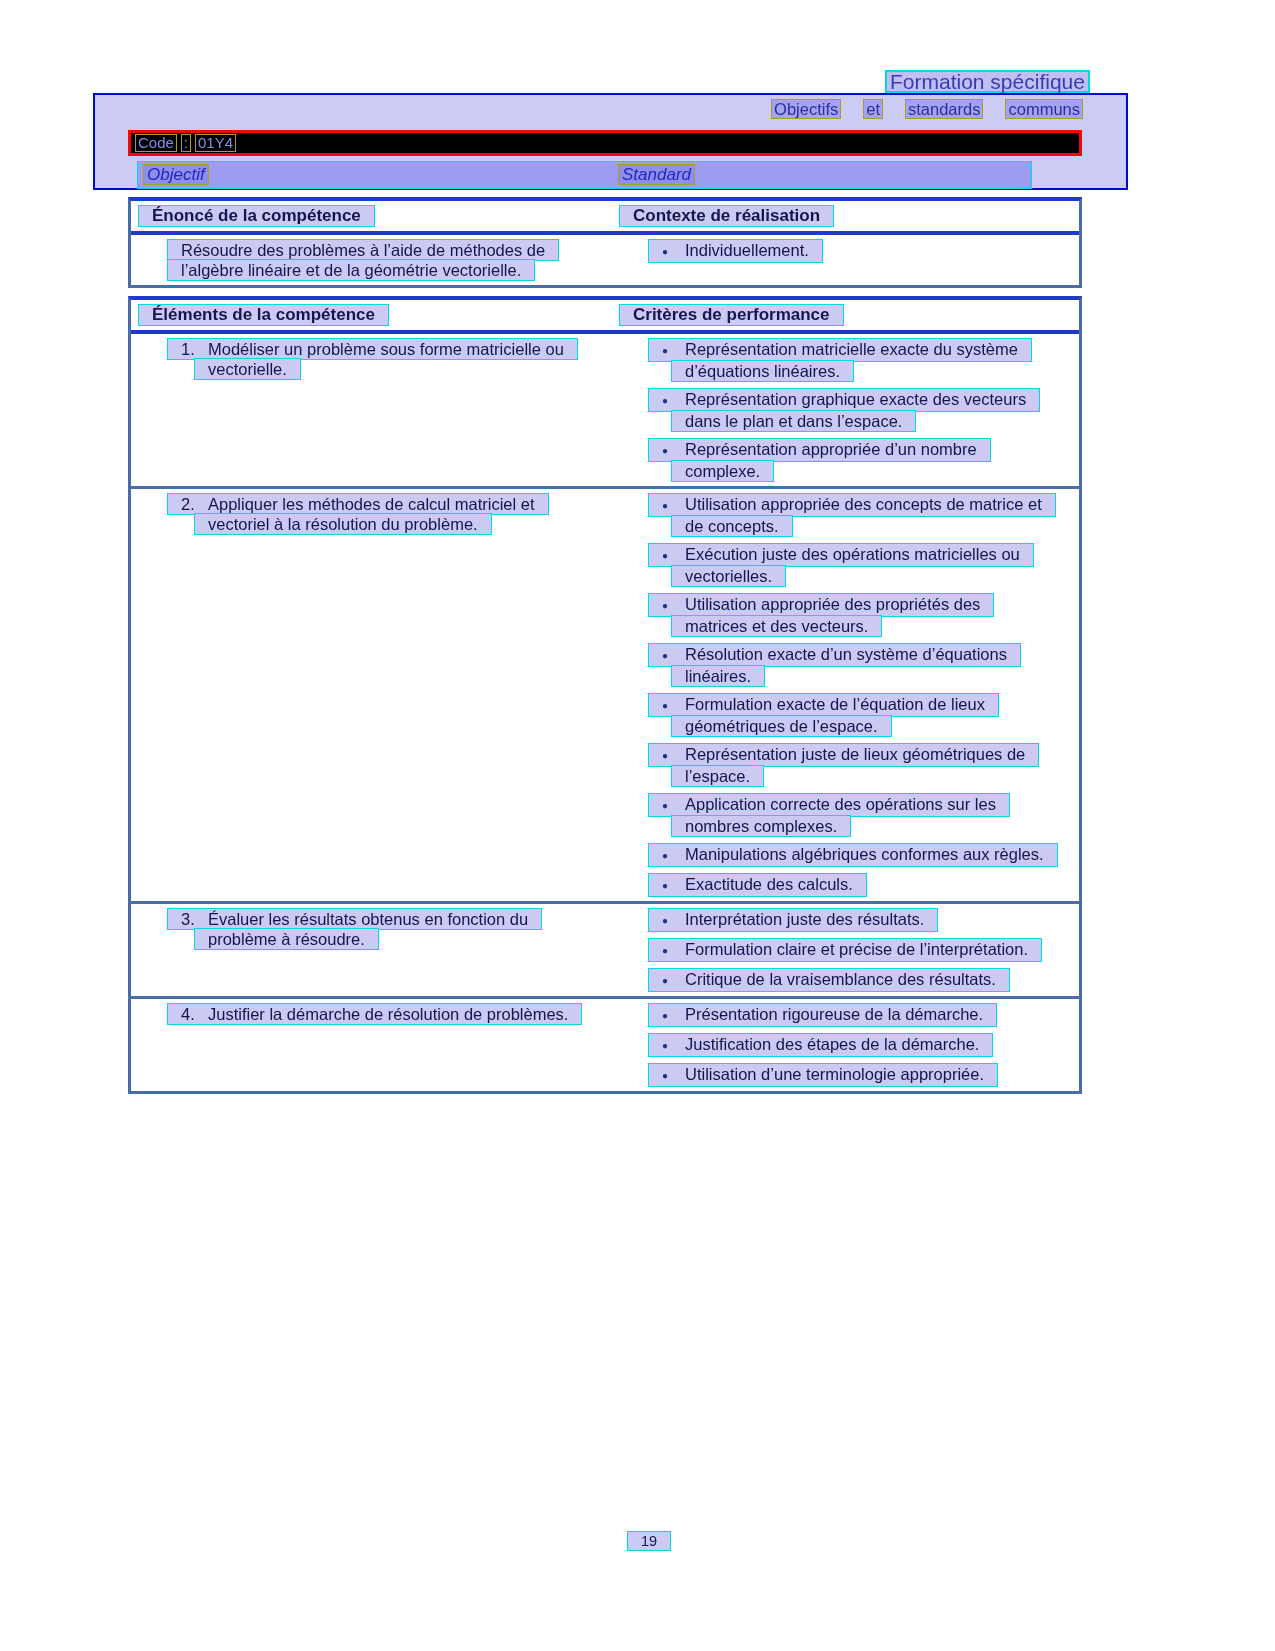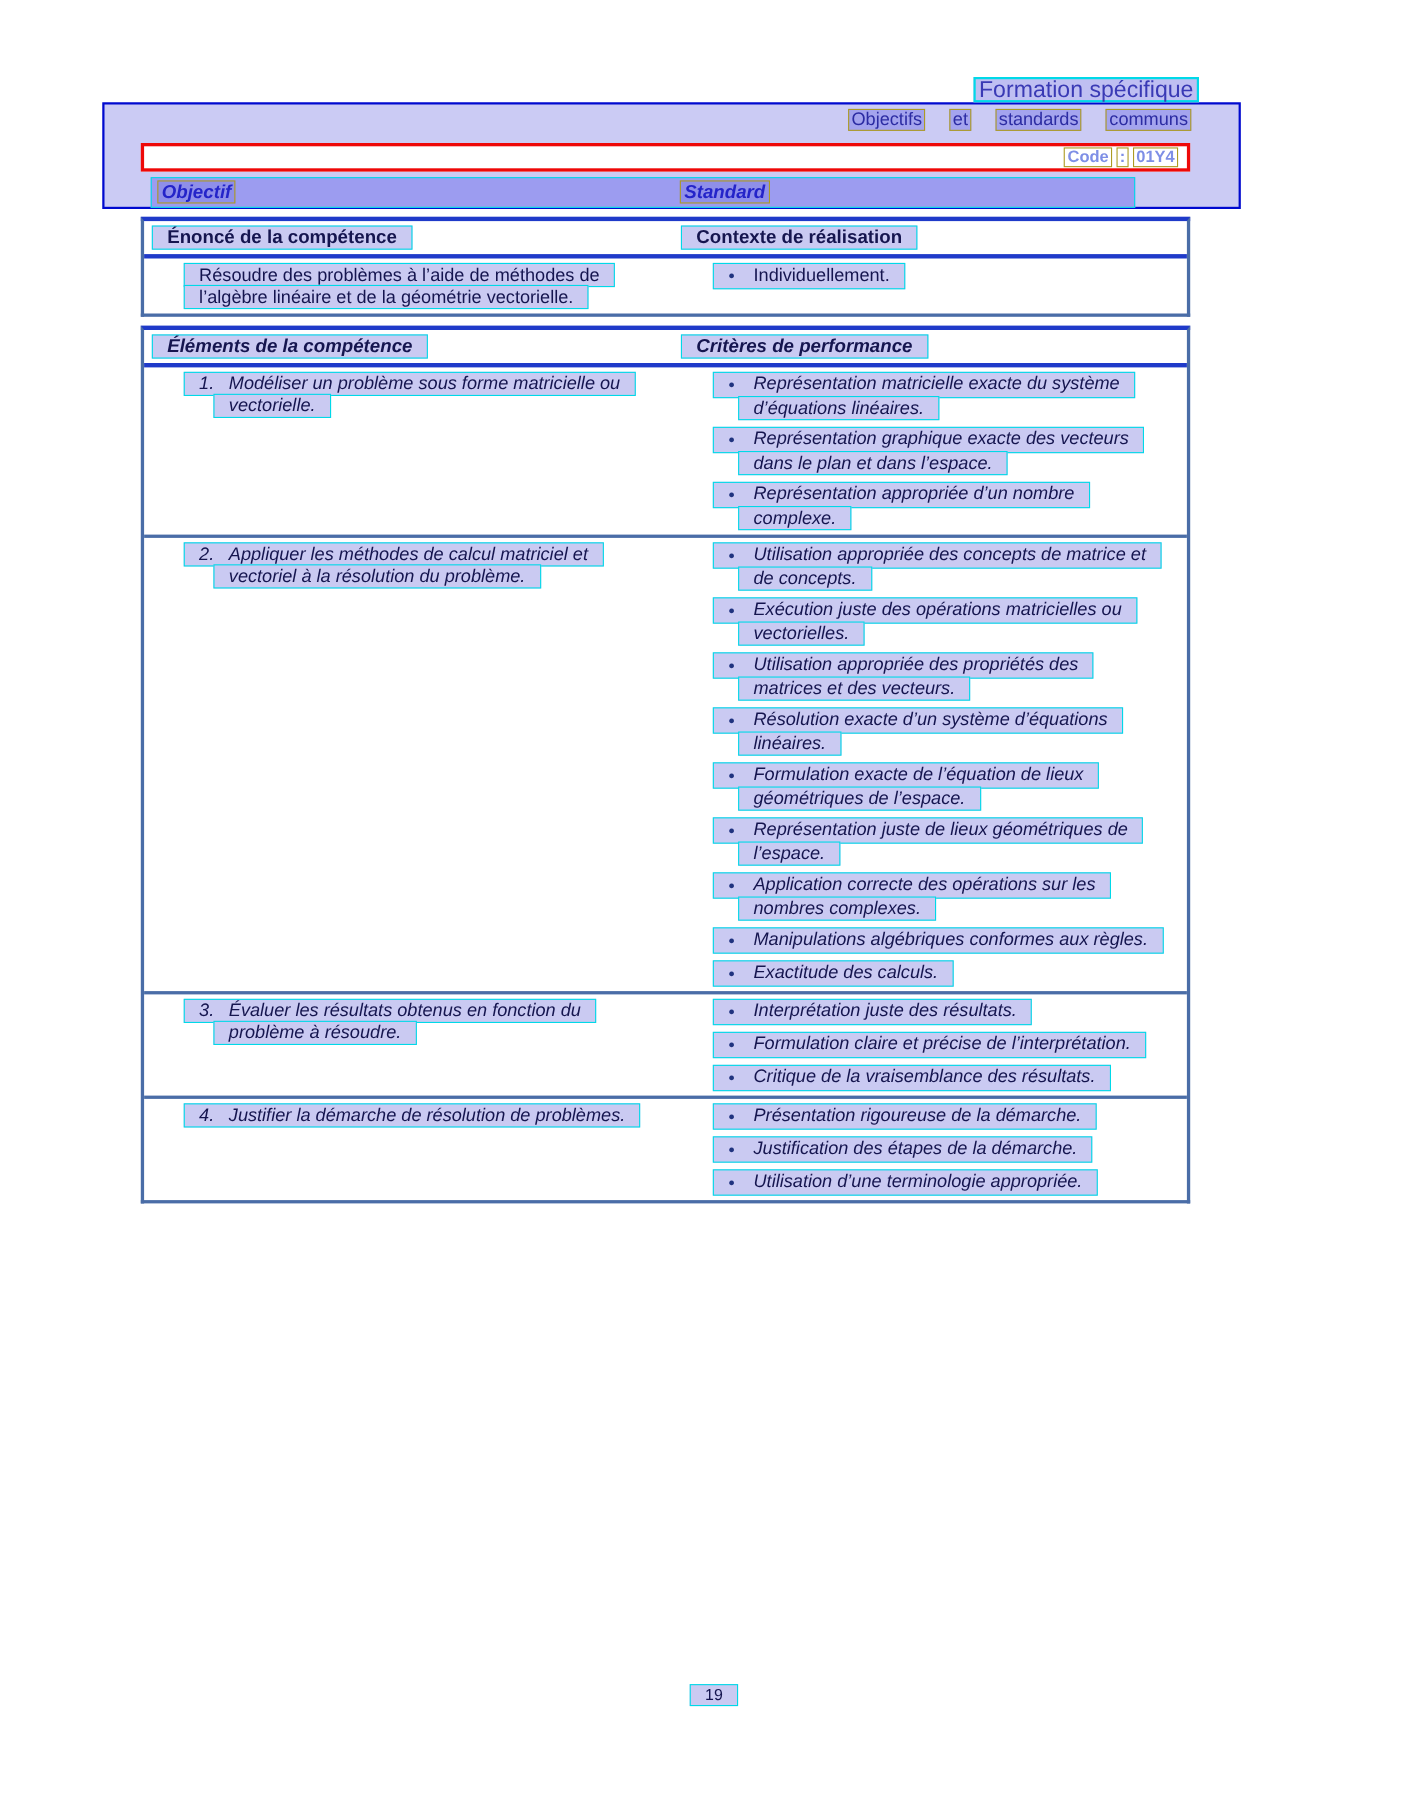--- a/index.html
+++ b/index.html
@@ -38,45 +38,45 @@
     position:absolute;left:93px;top:93px;width:1035px;height:97px;
     background:#cbcbf4;border:2px solid #0009cf;box-sizing:border-box;z-index:1;
   }
   .subtitle{position:absolute;top:4px;right:43px;line-height:0;}
   .wbox{
     display:inline-block;border:1.5px solid var(--wb-border);background:#a4a4ee;
     color:#2c2ca3;font-size:16.5px;line-height:18px;padding:0 2px;margin-left:22px;white-space:nowrap;
   }
   .code-bar{
     position:absolute;left:33px;top:35px;width:954px;height:26px;box-sizing:border-box;
-    background:#ffffff;border:3px solid #ee0808;text-align:right;padding-right:8px;line-height:0;font-weight:bold;
+    background:#000000;border:3px solid #ee0808;text-align:left;padding-right:8px;line-height:0;
   }
   .code-word{
     display:inline-block;border:1.5px solid var(--wb-border);color:#7e8fe6;
     font-size:15px;line-height:16px;padding:0 2px;margin-left:4px;margin-top:1px;white-space:nowrap;
   }
   .objstd{
     position:absolute;left:42px;top:66px;width:895px;height:28px;box-sizing:border-box;
     background:#9c9cf0;border:1.5px solid var(--hl-border);
   }
   .os-word{
     position:absolute;top:2px;display:inline-block;border:1.5px solid var(--wb-border);
-    background:#8f8fe9;color:#2424c9;font-weight:bold;font-style:italic;
+    background:#8f8fe9;color:#2424c9;font-weight:normal;font-style:italic;
     font-size:17px;line-height:19px;padding:0 3px;white-space:nowrap;
   }
   #objectif-label{left:5px;}
   #standard-label{left:480px;}
 
   
   .tbl{
     position:absolute;left:128px;width:954px;box-sizing:border-box;background:#fff;
     border:3px solid var(--tbl-border);border-top:4px solid var(--tbl-rule);
   }
   #table1{top:197px;}
-  #table2{top:296px;font-style:italic;}
+  #table2{top:296px;}
   .thead{display:flex;padding:4px 0;border-bottom:4px solid var(--tbl-rule);}
   .trow{display:flex;padding:4px 0;}
   .trow + .trow{border-top:3px solid var(--tbl-border);}
   .cl{width:482px;flex:none;box-sizing:border-box;padding-left:7px;}
   .cr{flex:1;padding-left:6px;}
 
   
   .page-num{position:absolute;left:627px;top:1531px;line-height:0;}
   .page-num .hl{font-size:14.5px;line-height:16px;}
 </style>

